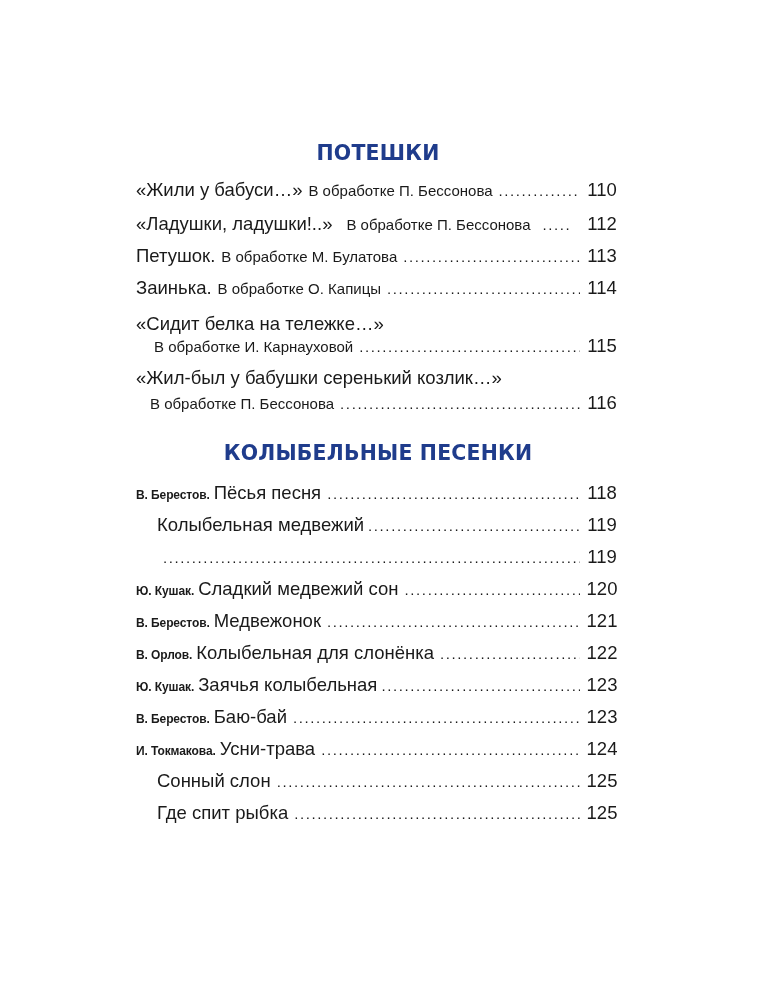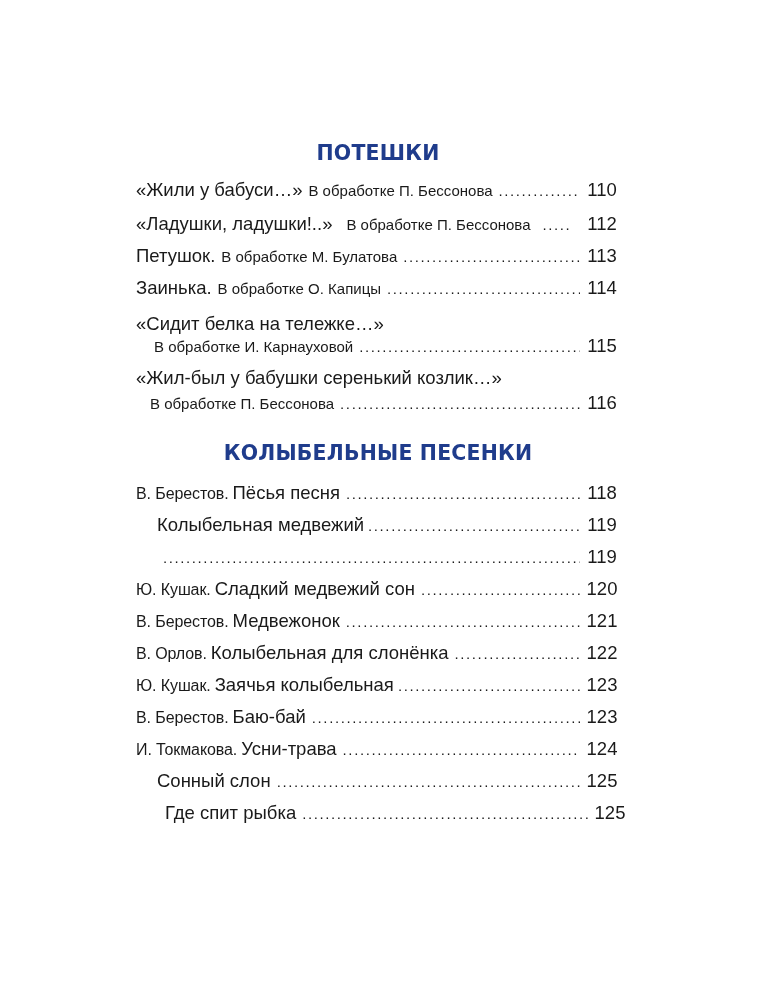--- a/index.html
+++ b/index.html
@@ -43,22 +43,22 @@
       align-items: baseline;
       font-size: 18.5px;
       line-height: 24px;
       white-space: nowrap;
     }
     .row.indent1 { left: 21px; width: 463px; }
     .row.indent-sub { left: 18px; width: 466px; }
     .row.indent-sub2 { left: 14px; width: 470px; }
     .title-text { flex: 0 0 auto; }
     .author {
-      font-size: 16px;
-      font-weight: normal;
+      font-size: 12px;
+      font-weight: bold;
       letter-spacing: -0.1px;
       margin-right: 4px;
     }
     .note {
       font-size: 15px;
       margin-left: 6px;
     }
     .note.first { margin-left: 0; }
     .leader {
       flex: 1 1 auto;
@@ -192,19 +192,19 @@
     <span class="leader"></span>
     <span class="page-num">124</span>
   </div>
 
   <div class="row indent1" style="top:769px;">
     <span class="title-text">Сонный слон</span>
     <span class="leader"></span>
     <span class="page-num">125</span>
   </div>
 
-  <div class="row indent1" style="top:801px;margin-left:8px;">
+  <div class="row indent1" style="top:801px;">
     <span class="title-text">Где спит рыбка</span>
     <span class="leader"></span>
     <span class="page-num">125</span>
   </div>
 
 </div>
 
 </body></html>

